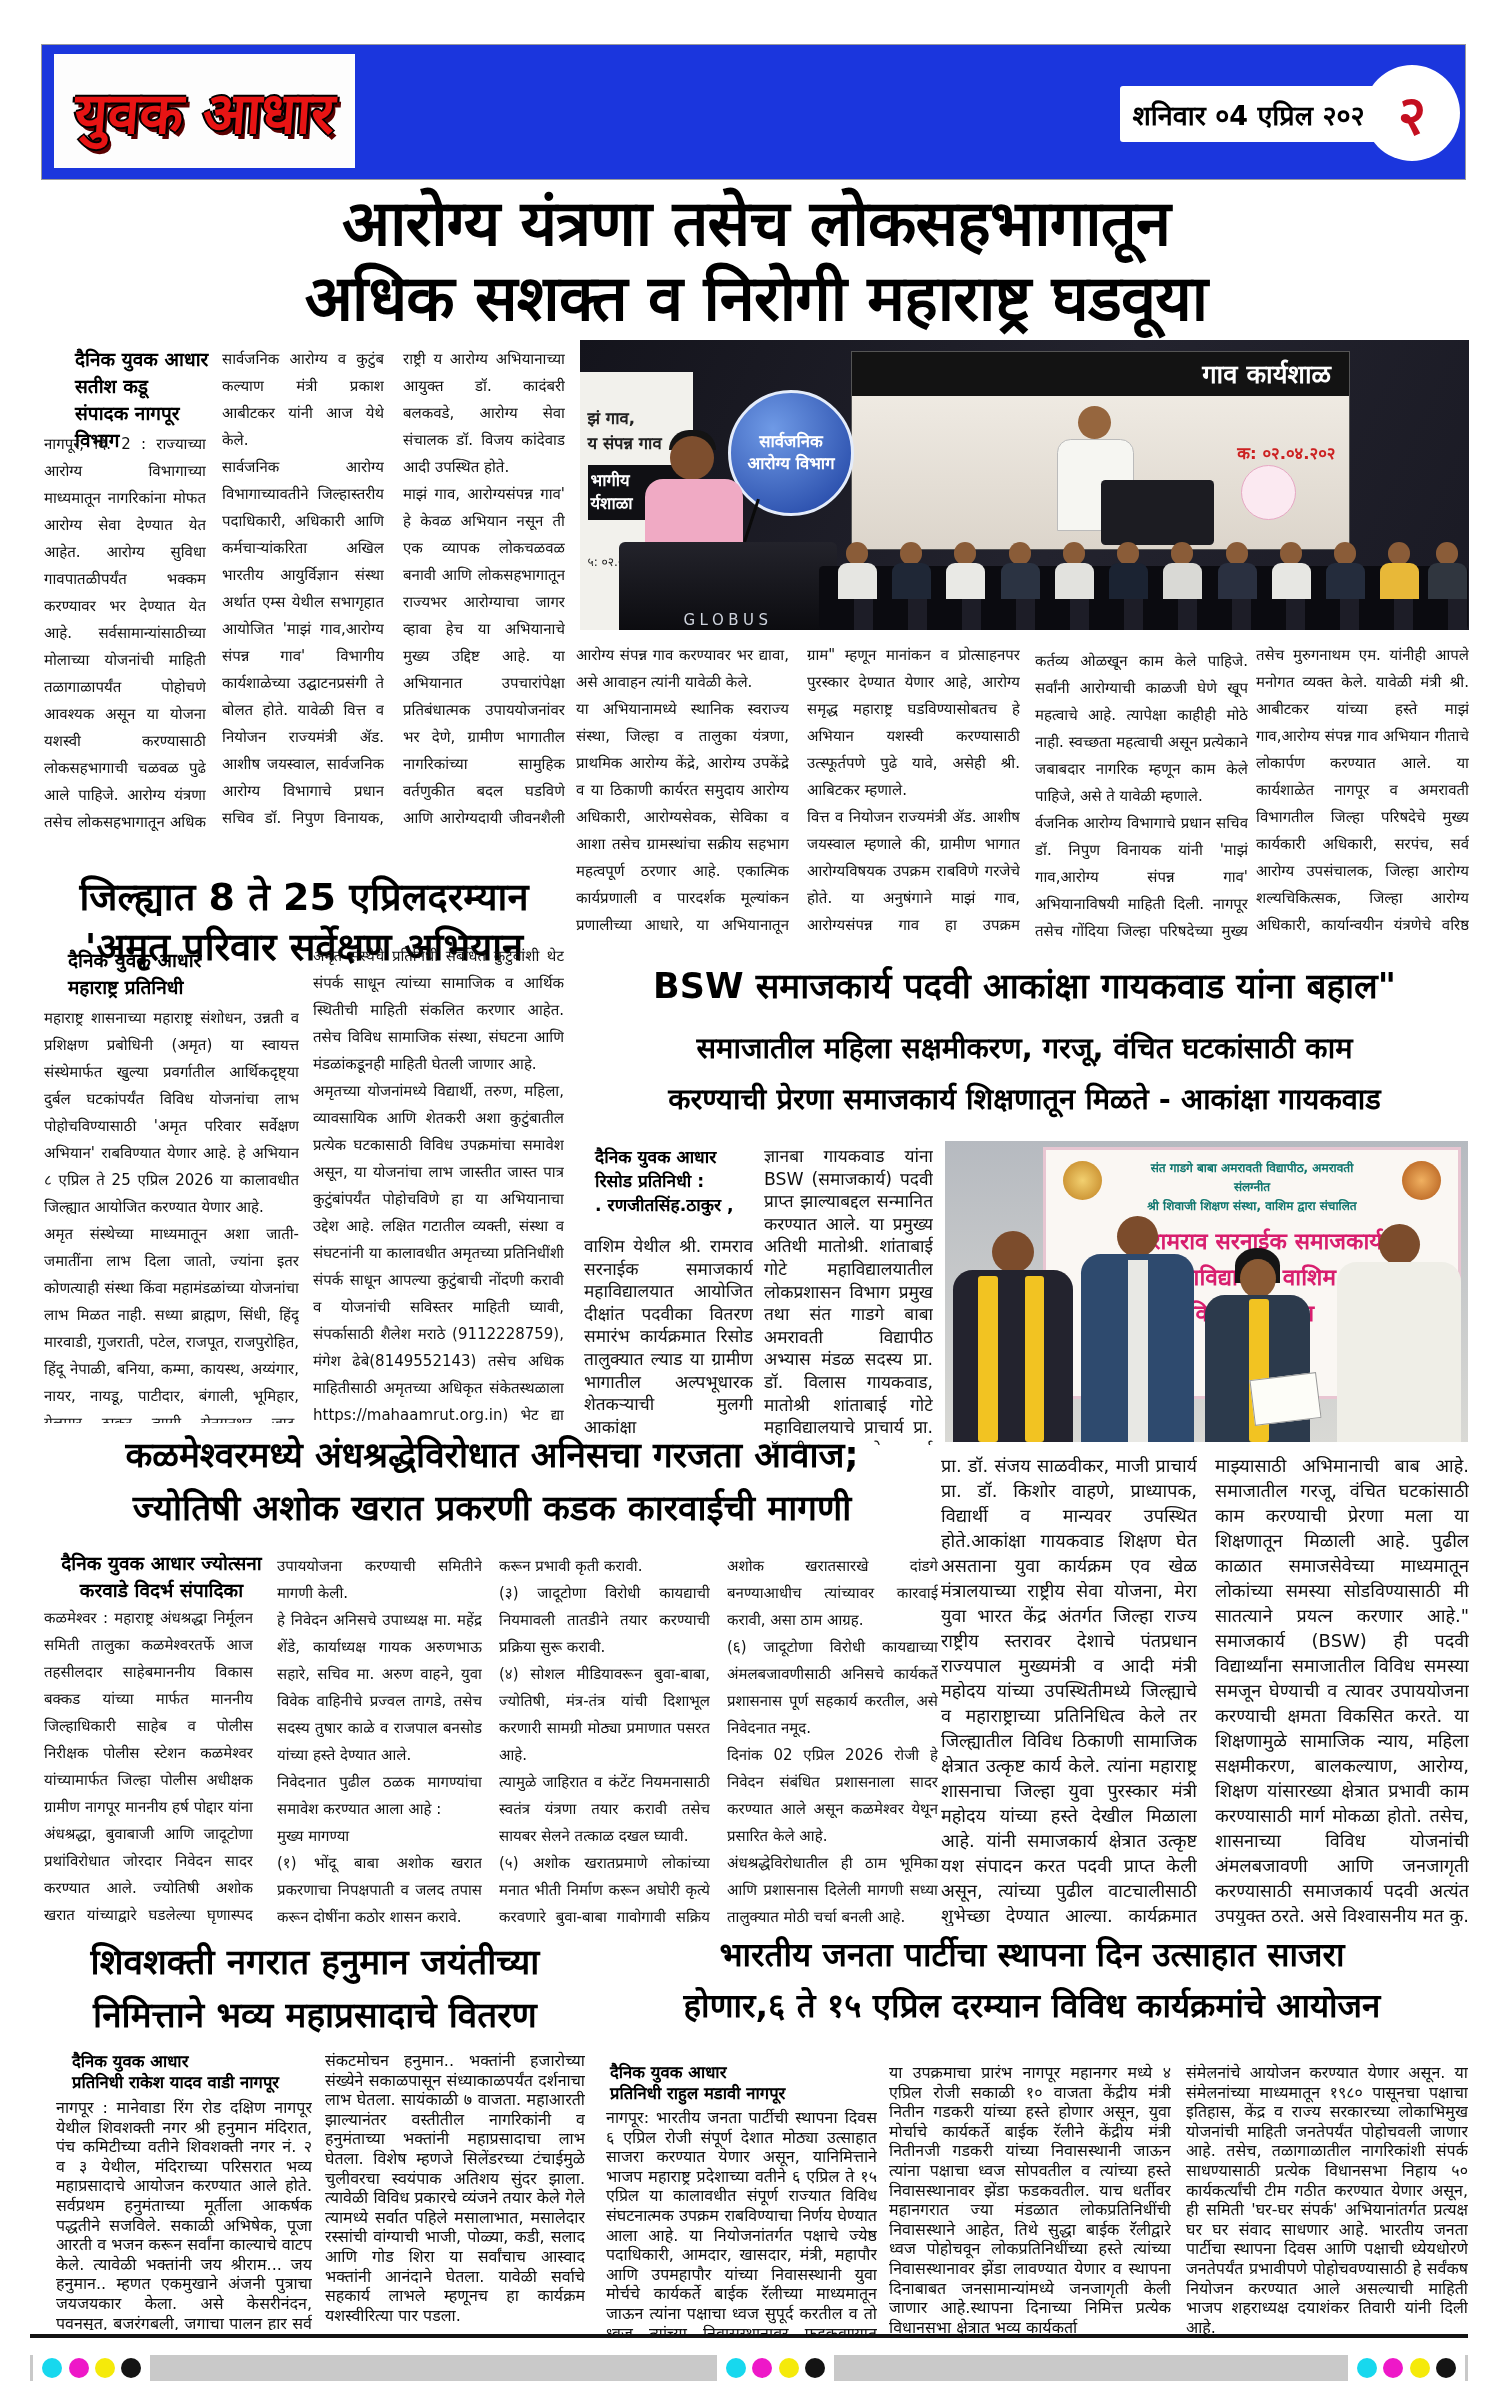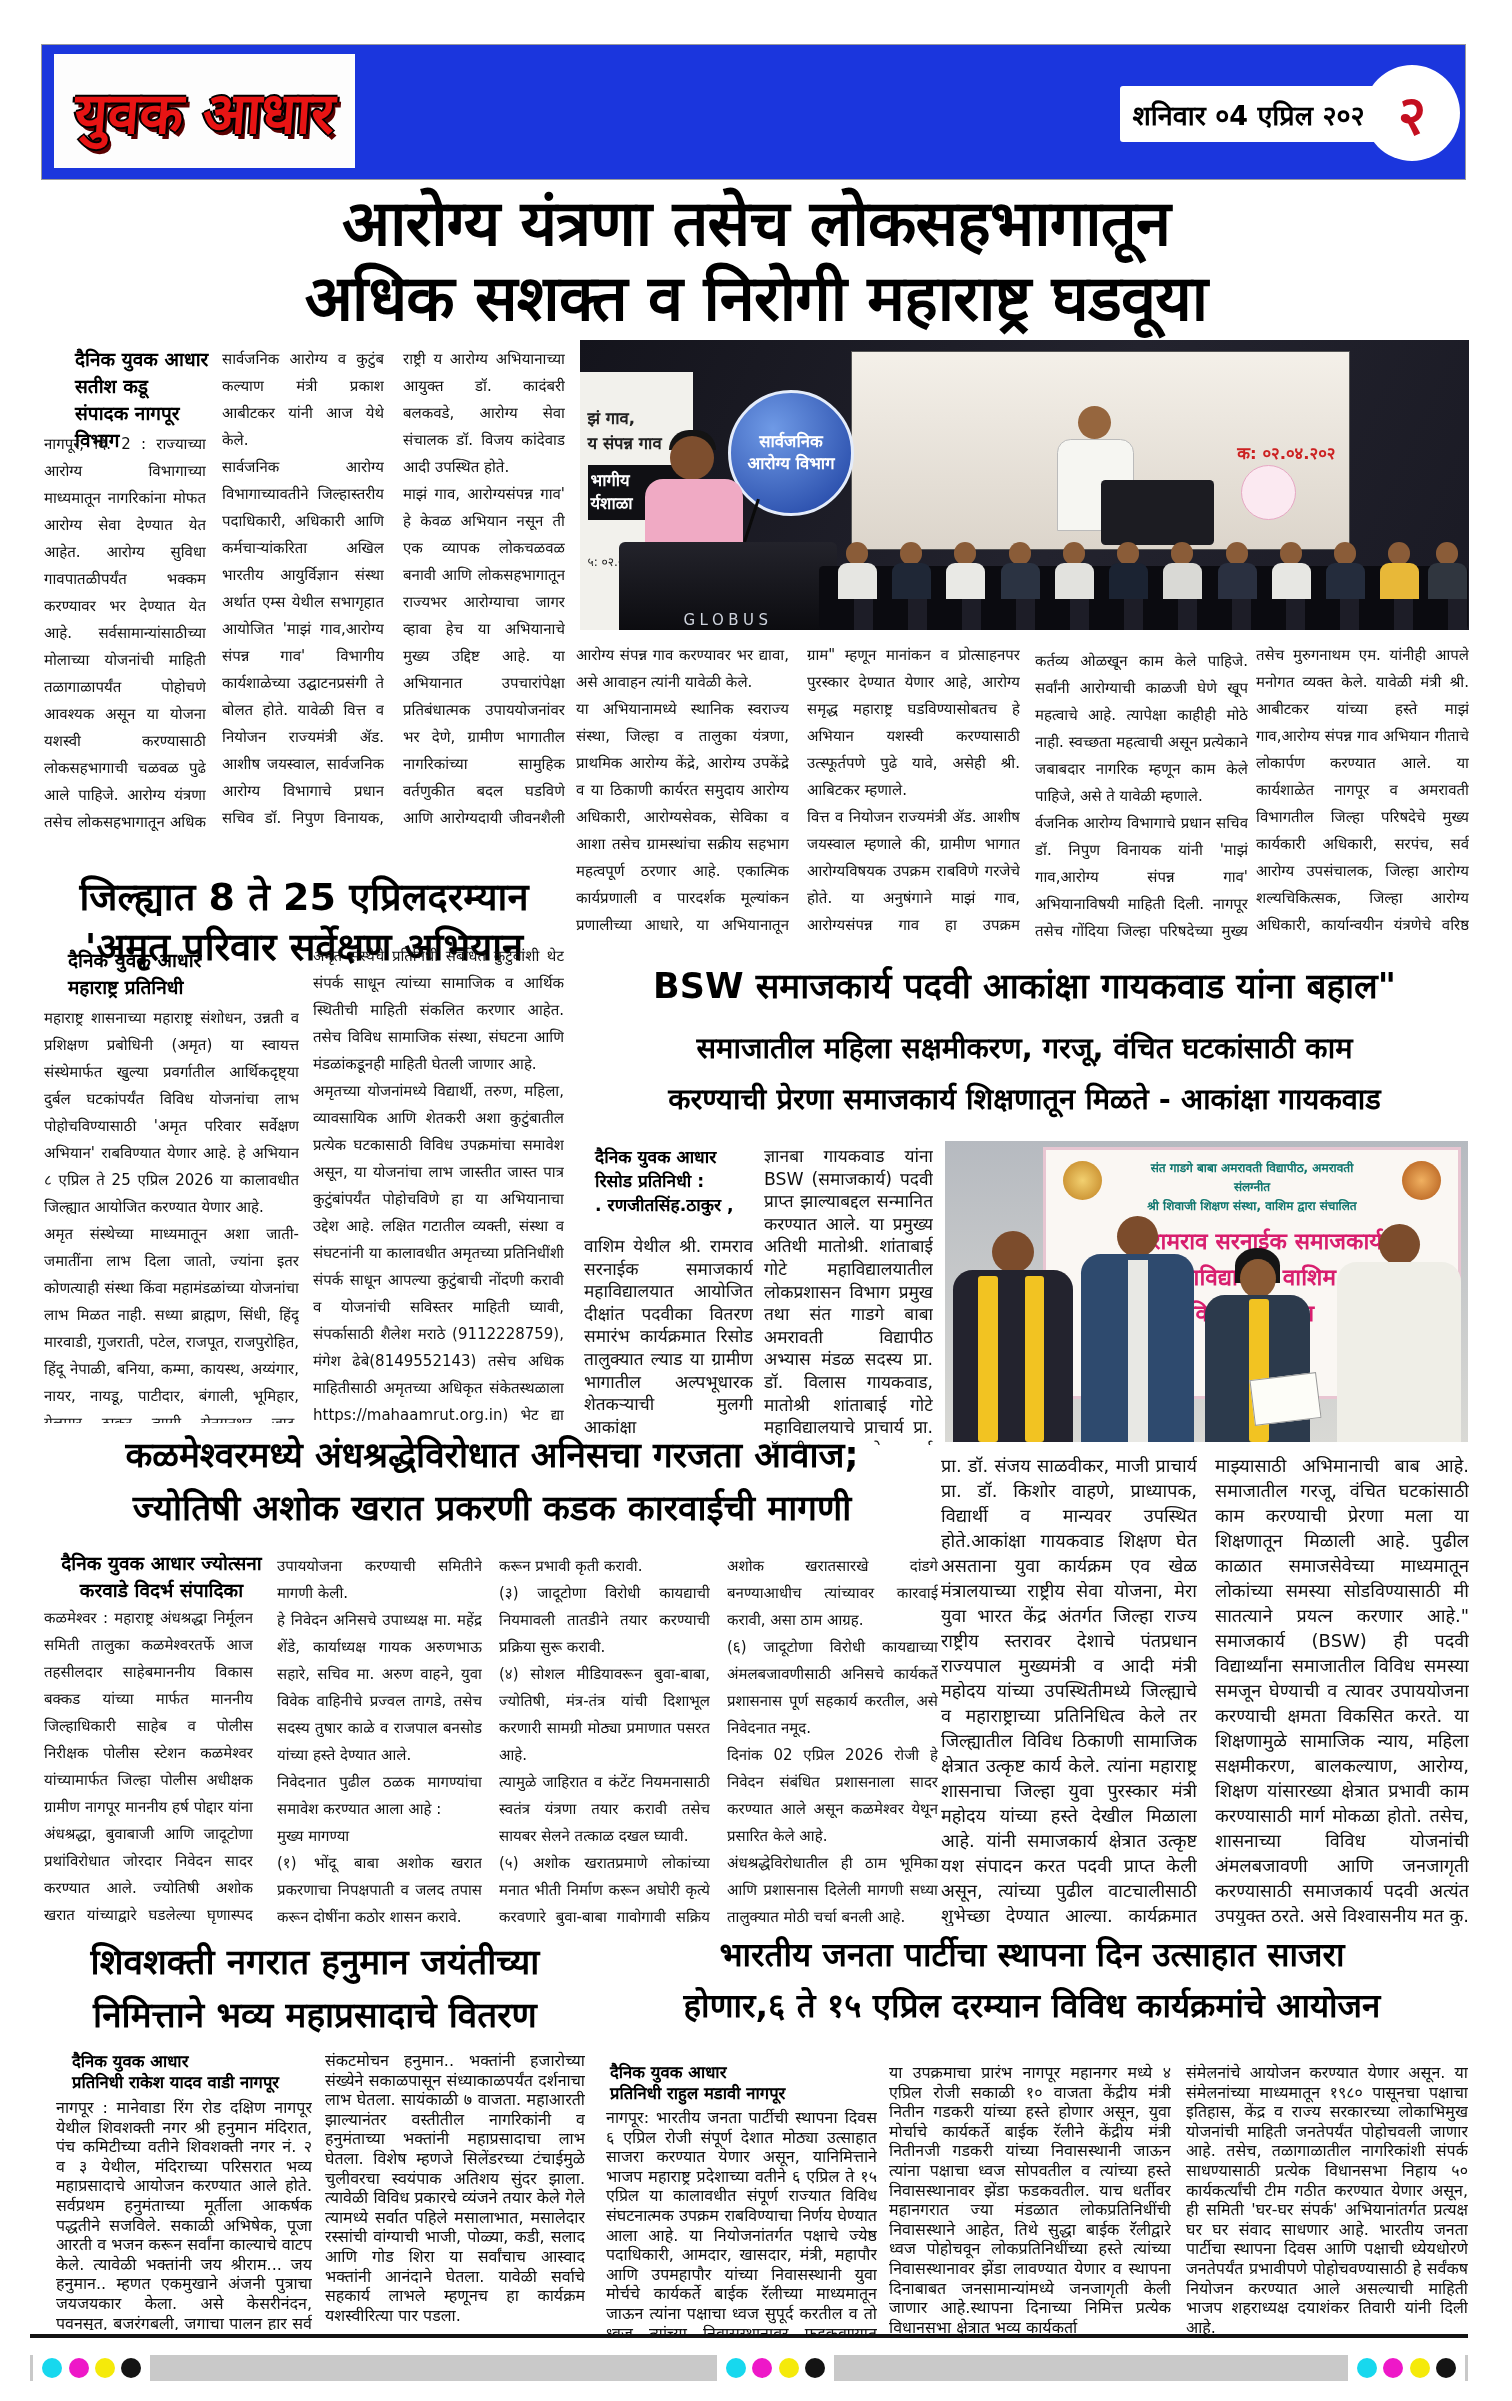--- a/index.html
+++ b/index.html
@@ -110,20 +110,21 @@
 
   <div class="photo1">
     <div class="p1-board">
       <span>झं गाव,
 य संपन्न गाव</span>
       <div class="p1-board-dark">भागीय
 र्यशाळा</div>
       <div style="margin-top:7.5px;font-size:12px;font-weight:normal;">५: ०२.०</div>
     </div>
     <div class="p1-screen">
+      <div class="p1-screenband">गाव  कार्यशाळ</div>
       <div class="p1-scr-head"></div>
       <div class="p1-scr-body"></div>
       <div class="p1-scr-laptop"></div>
       <div class="p1-scr-date">क: ०२.०४.२०२</div>
       <div class="p1-heart"></div>
     </div>
     <div class="p1-logo">
       <span>सार्वजनिक</span>
       <span>आरोग्य विभाग</span>
     </div>

